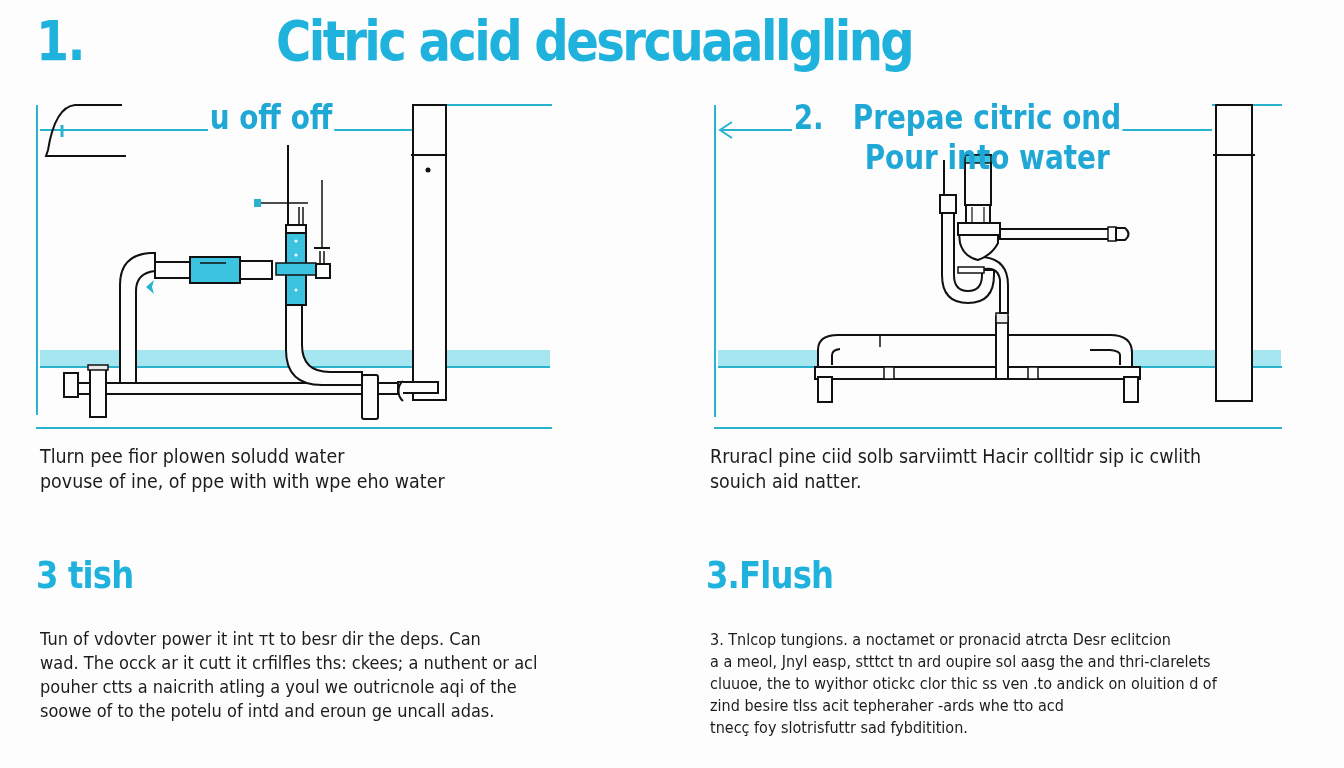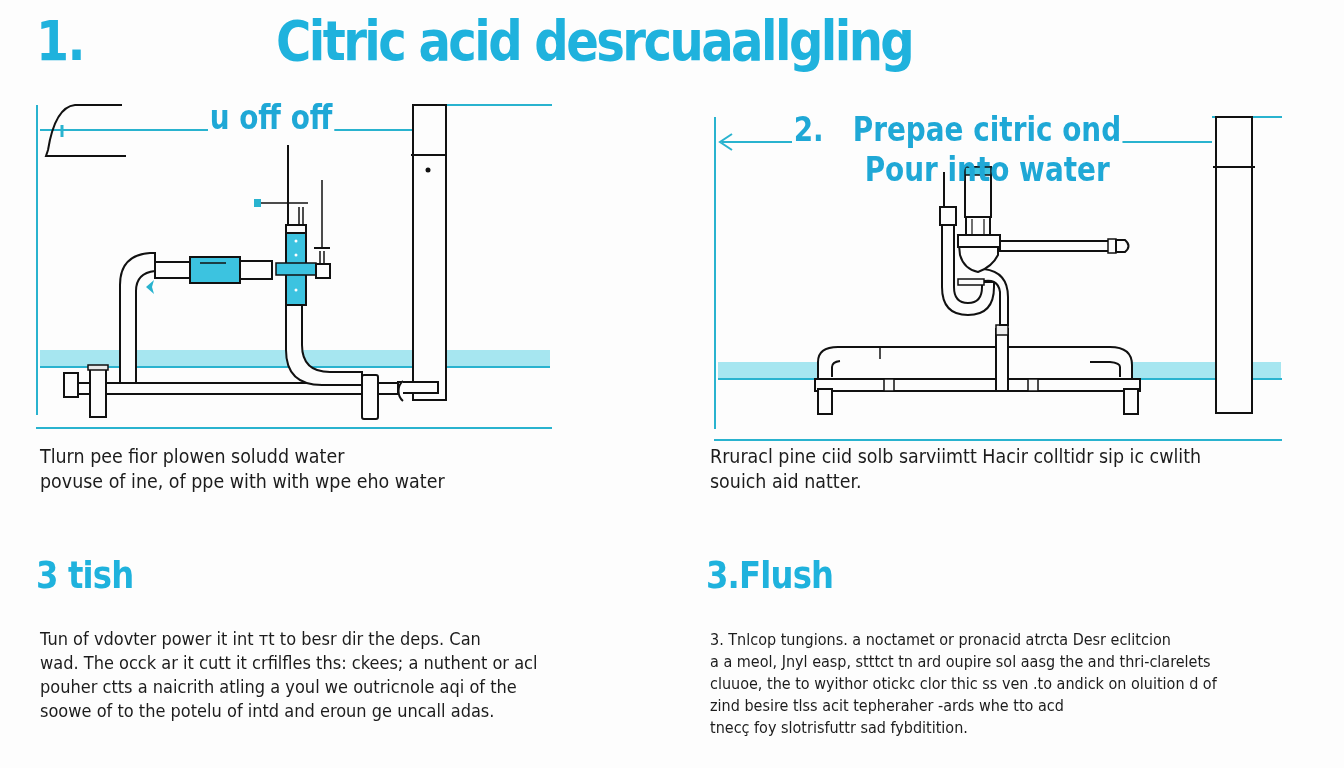--- a/index.html
+++ b/index.html
@@ -129,21 +129,21 @@
     <path d="M286 210 L286 255 Q286 290 322 290 L362 290 L362 277 L330 277 Q302 277 302 250 L302 210 Z" fill="#fdfdfd" stroke="#111" stroke-width="2"></path>
   </svg>
   <div class="panel-label" style="left:208px;top:2px;font-size:34px;">u off off</div>
 </div>
 
 <div class="desc" style="left:40px;top:444px;">
   <span class="line">Tlurn pee fior plowen soludd water</span>
   <span class="line">povuse of ine, of ppe with with wpe eho water</span>
 </div>
 
-<div class="panel" style="left:700px;top:107px;width:600px;height:340px;">
+<div class="panel" style="left:700px;top:95px;width:600px;height:340px;">
   <svg width="600" height="340" viewBox="0 0 600 340">
 
     <line x1="15" y1="10" x2="15" y2="322" stroke="#29b3cf" stroke-width="2"></line>
     <line x1="14" y1="333" x2="582" y2="333" stroke="#29b3cf" stroke-width="2"></line>
     <line x1="22" y1="35" x2="512" y2="35" stroke="#29b3cf" stroke-width="2"></line>
     <path d="M32 27 L20 35 L32 43" fill="none" stroke="#29b3cf" stroke-width="2"></path>
     <line x1="512" y1="10" x2="582" y2="10" stroke="#29b3cf" stroke-width="2"></line>
 
     <rect x="18" y="255" width="563" height="17" fill="#a6e6f0"></rect>
     <line x1="18" y1="272" x2="582" y2="272" stroke="#29b3cf" stroke-width="2"></line>

